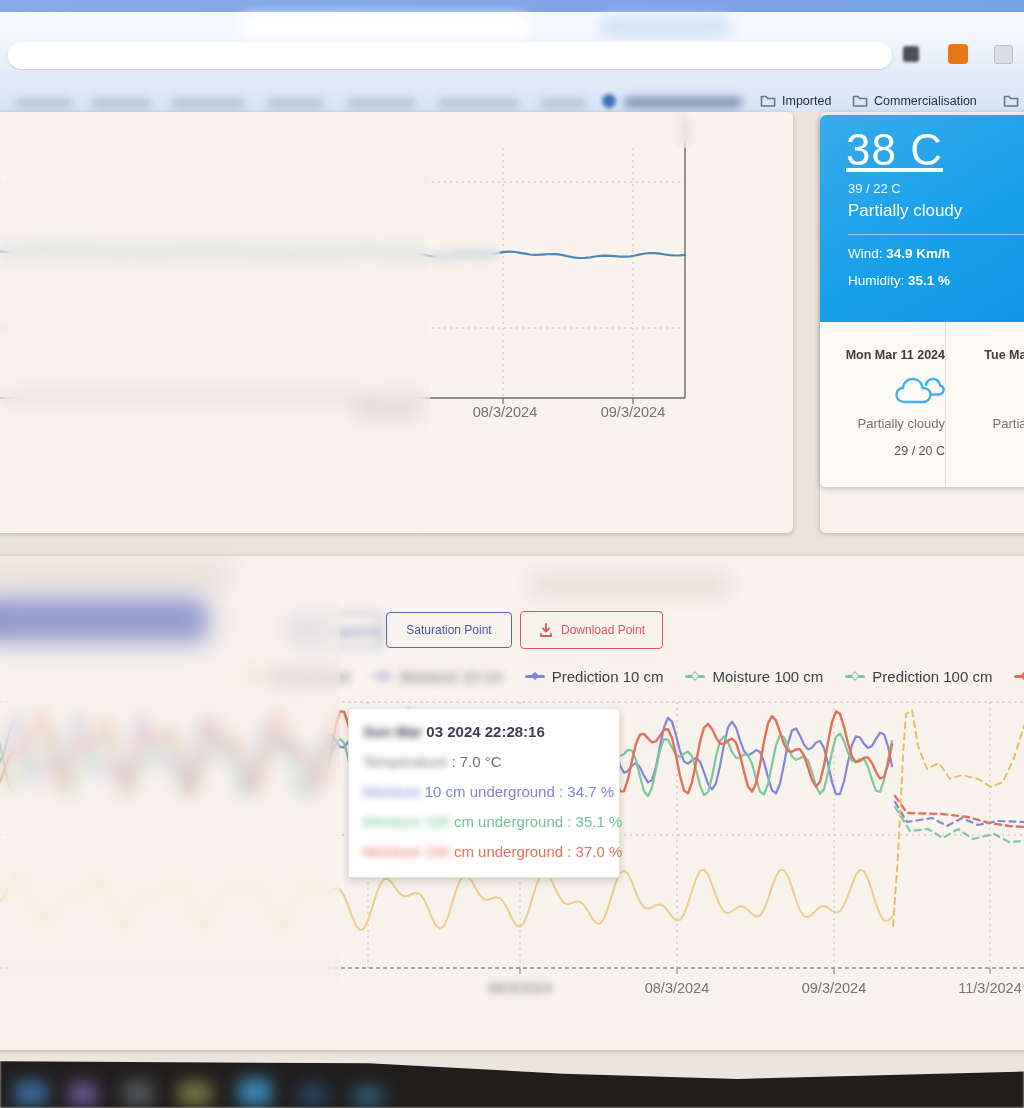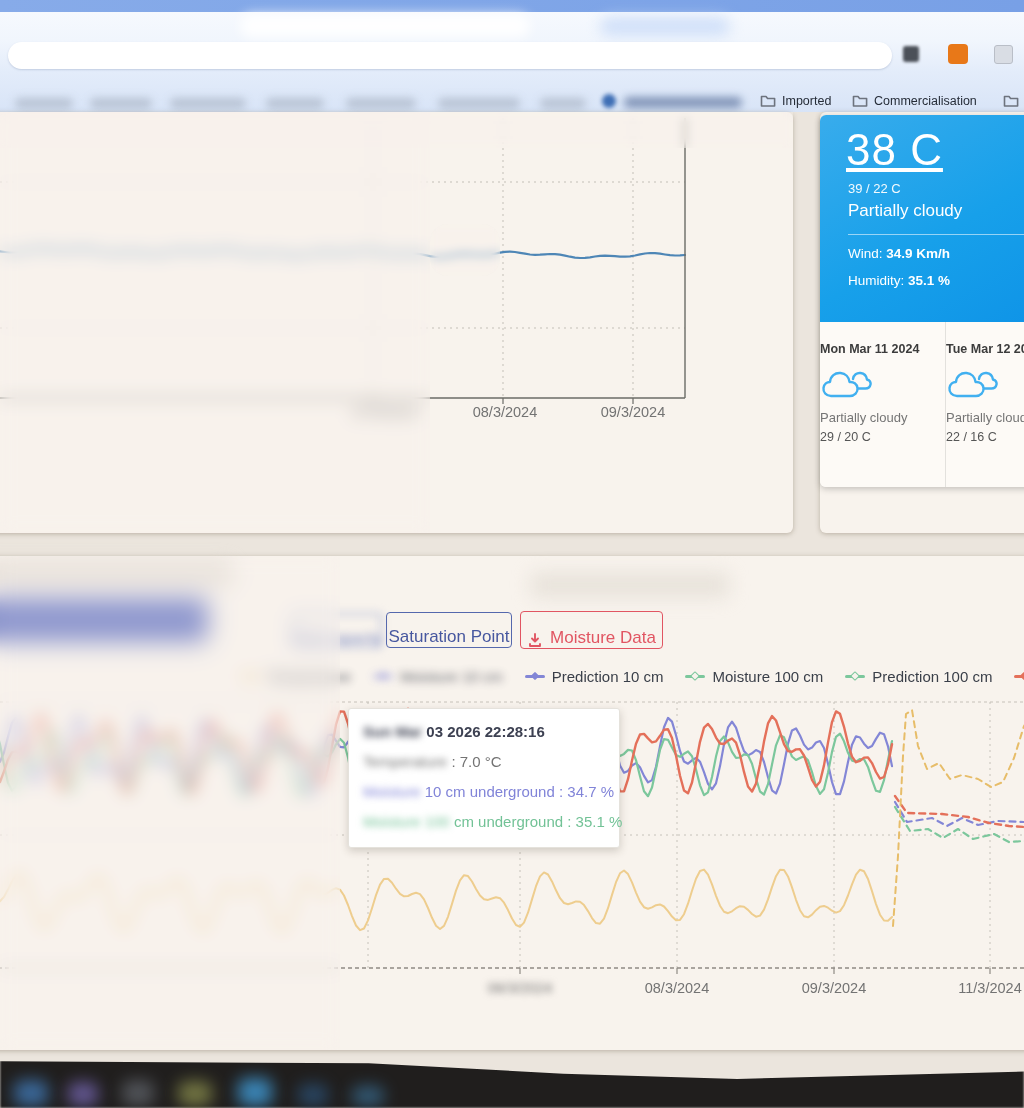--- a/index.html
+++ b/index.html
@@ -47,33 +47,33 @@
     box-shadow:0 2px 6px rgba(40,40,40,.25);overflow:hidden;}
   .weather-blue{position:absolute;left:0;top:0;width:100%;height:207px;
     background:linear-gradient(150deg,#38acec 0%,#17a0ea 55%,#0e93e7 100%);color:#fff;}
   .w-temp{position:absolute;left:26px;top:10px;font-size:44px;font-weight:400;letter-spacing:1px;text-decoration:underline;}
   .w-hl{position:absolute;left:28px;top:66px;font-size:13px;opacity:.95;}
   .w-cond{position:absolute;left:28px;top:86px;font-size:17px;}
   .w-div{position:absolute;left:28px;top:119px;width:calc(100% - 28px);border-top:1px solid rgba(255,255,255,.55);}
   .w-line{position:absolute;left:28px;font-size:13.5px;}
   .w-line b{font-weight:700;}
   .forecast{position:absolute;left:0;top:207px;width:100%;height:165px;display:flex;background:#fdfaf6;}
-  .f-col{width:125px;flex:0 0 auto;text-align:left;padding-top:20px;box-sizing:border-box;}
+  .f-col{width:125px;flex:0 0 auto;text-align:right;padding-top:26px;box-sizing:border-box;}
   .f-col + .f-col{border-left:1px solid #e3e1dd;width:135px;}
   .f-date{font-size:12.5px;font-weight:700;color:#3c3c3c;white-space:nowrap;}
   .f-cloud{margin:10px auto 4px;width:52px;height:36px;}
   .f-cond{font-size:13px;color:#757575;white-space:nowrap;}
-  .f-temps{margin-top:5px;font-size:12.5px;color:#555;white-space:nowrap;}
+  .f-temps{margin-top:13px;font-size:12.5px;color:#555;white-space:nowrap;}
 
   
   .hdr-blob1{left:8px;top:6px;width:255px;height:24px;border-radius:8px;background:#d9d3ca;filter:blur(9px);opacity:.7;}
   .hdr-blob2{left:560px;top:16px;width:200px;height:26px;border-radius:8px;background:rgba(221,215,206,.55);filter:blur(9px);}
   .blue-blob{left:8px;top:42px;width:230px;height:44px;border-radius:8px;background:#5b6cc0;filter:blur(10px);opacity:.9;}
-  .btn{position:absolute;box-sizing:border-box;display:flex;align-items:flex-end;justify-content:center;gap:7px;
-    border-radius:4px;font-size:17px;background:transparent;cursor:pointer;white-space:nowrap;}
+  .btn{position:absolute;box-sizing:border-box;display:flex;align-items:center;justify-content:center;gap:7px;
+    border-radius:4px;font-size:12px;background:transparent;cursor:pointer;white-space:nowrap;}
   .btn-blurred{left:322px;top:57px;width:90px;height:35px;border:2px solid #a9b3d5;color:#7585c0;filter:blur(4px);font-size:14px;}
   .btn-saturation{left:416px;top:56px;width:126px;height:36px;border:1.6px solid #5568ad;color:#47579f;}
   .btn-download{left:550px;top:55px;width:143px;height:38px;border:1.6px solid #e15562;color:#e15562;}
 
   .legend-row{left:270px;top:106px;height:28px;display:flex;align-items:center;gap:22px;font-size:15px;color:#3a3f49;white-space:nowrap;}
   .legend-item{display:flex;align-items:center;gap:7px;justify-content:space-between;}
   .legend-item.blurred{filter:blur(4.5px);opacity:.8;}
   .lg-marker{display:inline-block;position:relative;width:20px;height:3px;background:currentColor;border-radius:2px;}
   .lg-marker::after{content:"";position:absolute;left:50%;top:50%;width:6px;height:6px;
     transform:translate(-50%,-50%) rotate(45deg);background:currentColor;border-radius:1px;}
@@ -206,21 +206,21 @@
         <span>Field Capacity</span>
       </div>
       <div class="btn btn-saturation">
         <span>Saturation Point</span>
       </div>
       <div class="btn btn-download">
         <svg width="16" height="16" viewBox="0 0 16 16">
           <path d="M8 2 v7 M5 6.5 L8 9.5 L11 6.5" fill="none" stroke="#e15562" stroke-width="1.9" stroke-linecap="round" stroke-linejoin="round"></path>
           <path d="M3 12 v2 h10 v-2" fill="none" stroke="#e15562" stroke-width="1.9" stroke-linecap="round" stroke-linejoin="round"></path>
         </svg>
-        <span>Moisture Data</span>
+        <span>Download Point</span>
       </div>
 
       <div class="abs legend-row">
         <div class="legend-item blurred">
           <span class="lg-marker" style="color: rgb(233, 196, 126);"></span>
           <span>Temperature</span>
         </div>
         <div class="legend-item blurred">
           <span class="lg-marker" style="color: rgb(131, 134, 214);"></span>
           <span>Moisture 10 cm</span>
@@ -267,30 +267,33 @@
           <line x1="1020" y1="412" x2="1020" y2="418" stroke="#8f8b84" stroke-width="1.2"></line>
         </svg>
 
       <span class="axis-label blur-text" style="left:550px;top:424px;">06/3/2024</span>
       <span class="axis-label" style="left:707px;top:424px;">08/3/2024</span>
       <span class="axis-label" style="left:864px;top:424px;">09/3/2024</span>
       <span class="axis-label" style="left:1020px;top:424px;">11/3/2024</span>
 
       <div class="abs tooltip">
         <div class="tt-title">
-          <span class="blur-text">Sun Mar</span><span> 03 2026 22:28:16</span>
+          <span class="blur-text">Sun Mar</span><span> 03 2024 22:28:16</span>
         </div>
         <div class="tt-row" style="color: #737373;">
           <span class="blur-text">Temperature</span><span> : 7.0 °C</span>
         </div>
         <div class="tt-row" style="color: rgb(129, 132, 216);">
           <span class="blur-text">Moisture</span><span> 10 cm underground : 34.7 %</span>
         </div>
         <div class="tt-row" style="color: rgb(114, 194, 150);">
           <span class="blur-text">Moisture 100</span><span> cm underground : 35.1 %</span>
+        </div>
+        <div class="tt-row" style="color: rgb(228, 112, 90);">
+          <span class="blur-text">Moisture 150</span><span> cm underground : 37.0 %</span>
         </div>
       </div>
 
       <div class="bl blur-d"></div>
     </div>
   </div>
 
   <div class="abs taskbar"></div>
   <div class="abs task-blob" style="left:14px;top:1080px;width:34px;height:26px;background:#3d6fa5;"></div>
   <div class="abs task-blob" style="left:68px;top:1082px;width:30px;height:24px;background:#6a5d9e;"></div>

